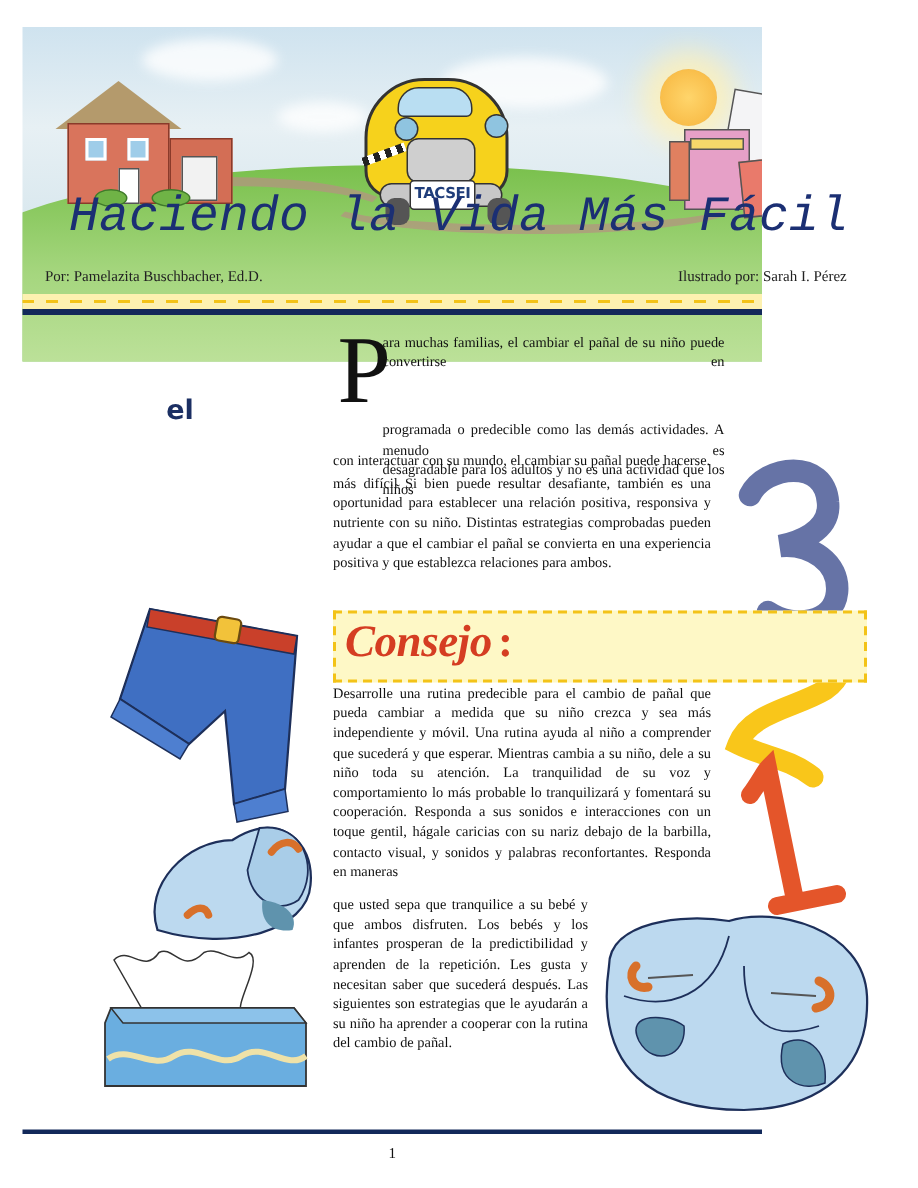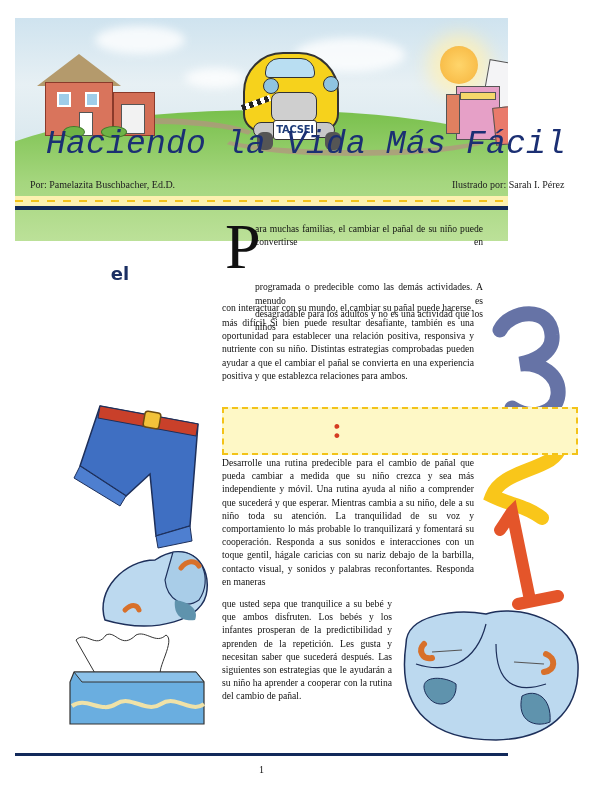--- a/index.html
+++ b/index.html
@@ -180,20 +180,21 @@
 <div class="intro-full text">con interactuar con su mundo, el cambiar su pañal puede hacerse.</div>
 <div class="intro-rest text">más difícil Si bien puede resultar desafiante, también es una oportunidad para establecer una relación positiva, responsiva y nutriente con su niño. Distintas estrategias comprobadas pueden ayudar a que el cambiar el pañal se convierta en una experiencia positiva y que establezca relaciones para ambos.</div>
 
 <svg class="numbers" viewBox="0 0 132 320">
   <path d="M20 30 C 30 10, 70 5, 72 35 C 74 55, 50 62, 40 64 C 60 62, 80 75, 78 95 C 76 115, 50 120, 32 108" fill="none" stroke="#6673a6" stroke-width="15" stroke-linecap="round"></path>
   <path d="M42 128 C 80 118, 92 145, 70 160 C 50 172, 20 175, 12 196 C 30 205, 45 205, 62 218" fill="none" stroke="#f9c61a" stroke-width="14" stroke-linecap="round"></path>
   <path d="M20 230 C 26 222, 30 214, 32 212 L 50 300 M 38 304 L 78 296" fill="none" stroke="#e4552a" stroke-width="12" stroke-linecap="round"></path>
 </svg>
 
 <div class="consejo">
+  <span class="consejo-word">Consejo</span>
   <span class="consejo-colon">:</span>
 </div>
 
 <div class="body-main text">Desarrolle una rutina predecible para el cambio de pañal que pueda cambiar a medida que su niño crezca y sea más independiente y móvil. Una rutina ayuda al niño a comprender que sucederá y que esperar. Mientras cambia a su niño, dele a su niño toda su atención. La tranquilidad de su voz y comportamiento lo más probable lo tranquilizará y fomentará su cooperación. Responda a sus sonidos e interacciones con un toque gentil, hágale caricias con su nariz debajo de la barbilla, contacto visual, y sonidos y palabras reconfortantes. Responda en maneras</div>
 <div class="body-narrow text">que usted sepa que tranquilice a su bebé y que ambos disfruten. Los bebés y los infantes prosperan de la predictibilidad y aprenden de la repetición. Les gusta y necesitan saber que sucederá después. Las siguientes son estrategias que le ayudarán a su niño ha aprender a cooperar con la rutina del cambio de pañal.</div>
 
 <svg class="pants" viewBox="0 0 140 155">
   <path d="M30 10 L128 28 L120 130 L86 140 L80 78 L56 100 L10 70 Z" fill="#3f6fc2" stroke="#1d2f5a" stroke-width="1.5"></path>
   <path d="M30 10 L128 28 L126 40 L28 22 Z" fill="#c9402a" stroke="#1d2f5a" stroke-width="1"></path>
   <rect x="74" y="16" width="16" height="16" rx="3" fill="#f2c23a" stroke="#6b4a10" stroke-width="1.5" transform="rotate(10 82 24)"></rect>

